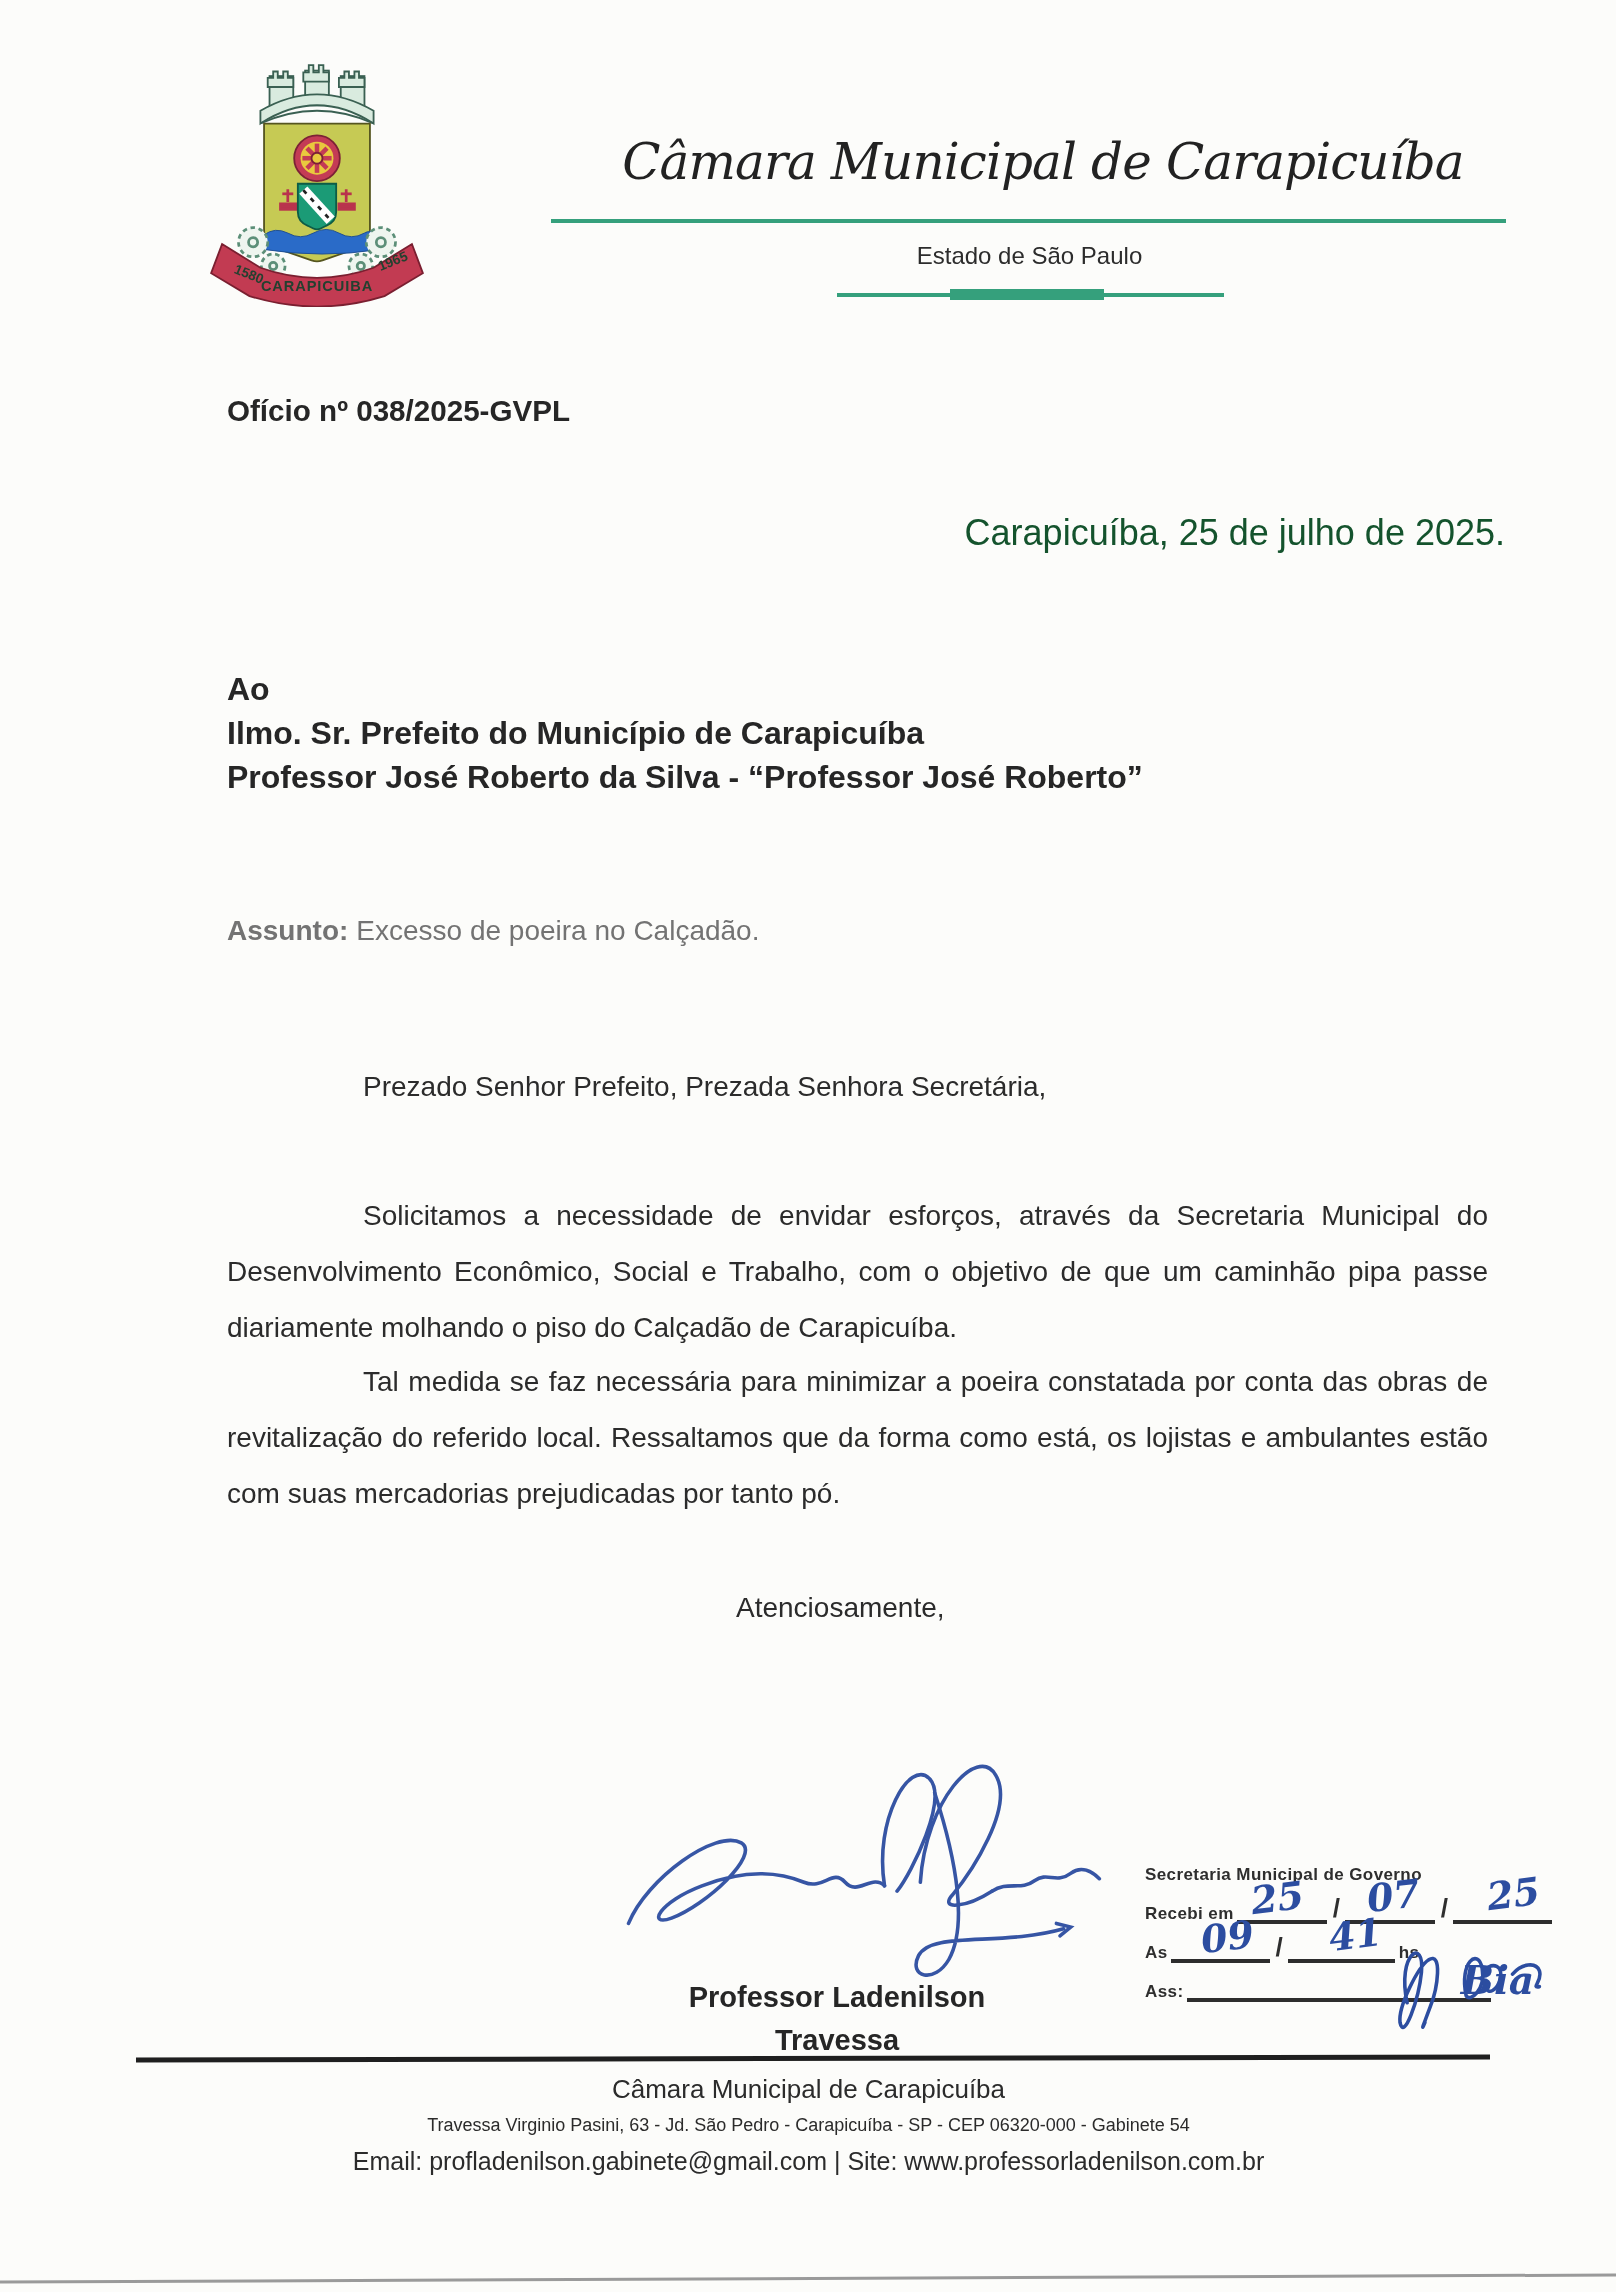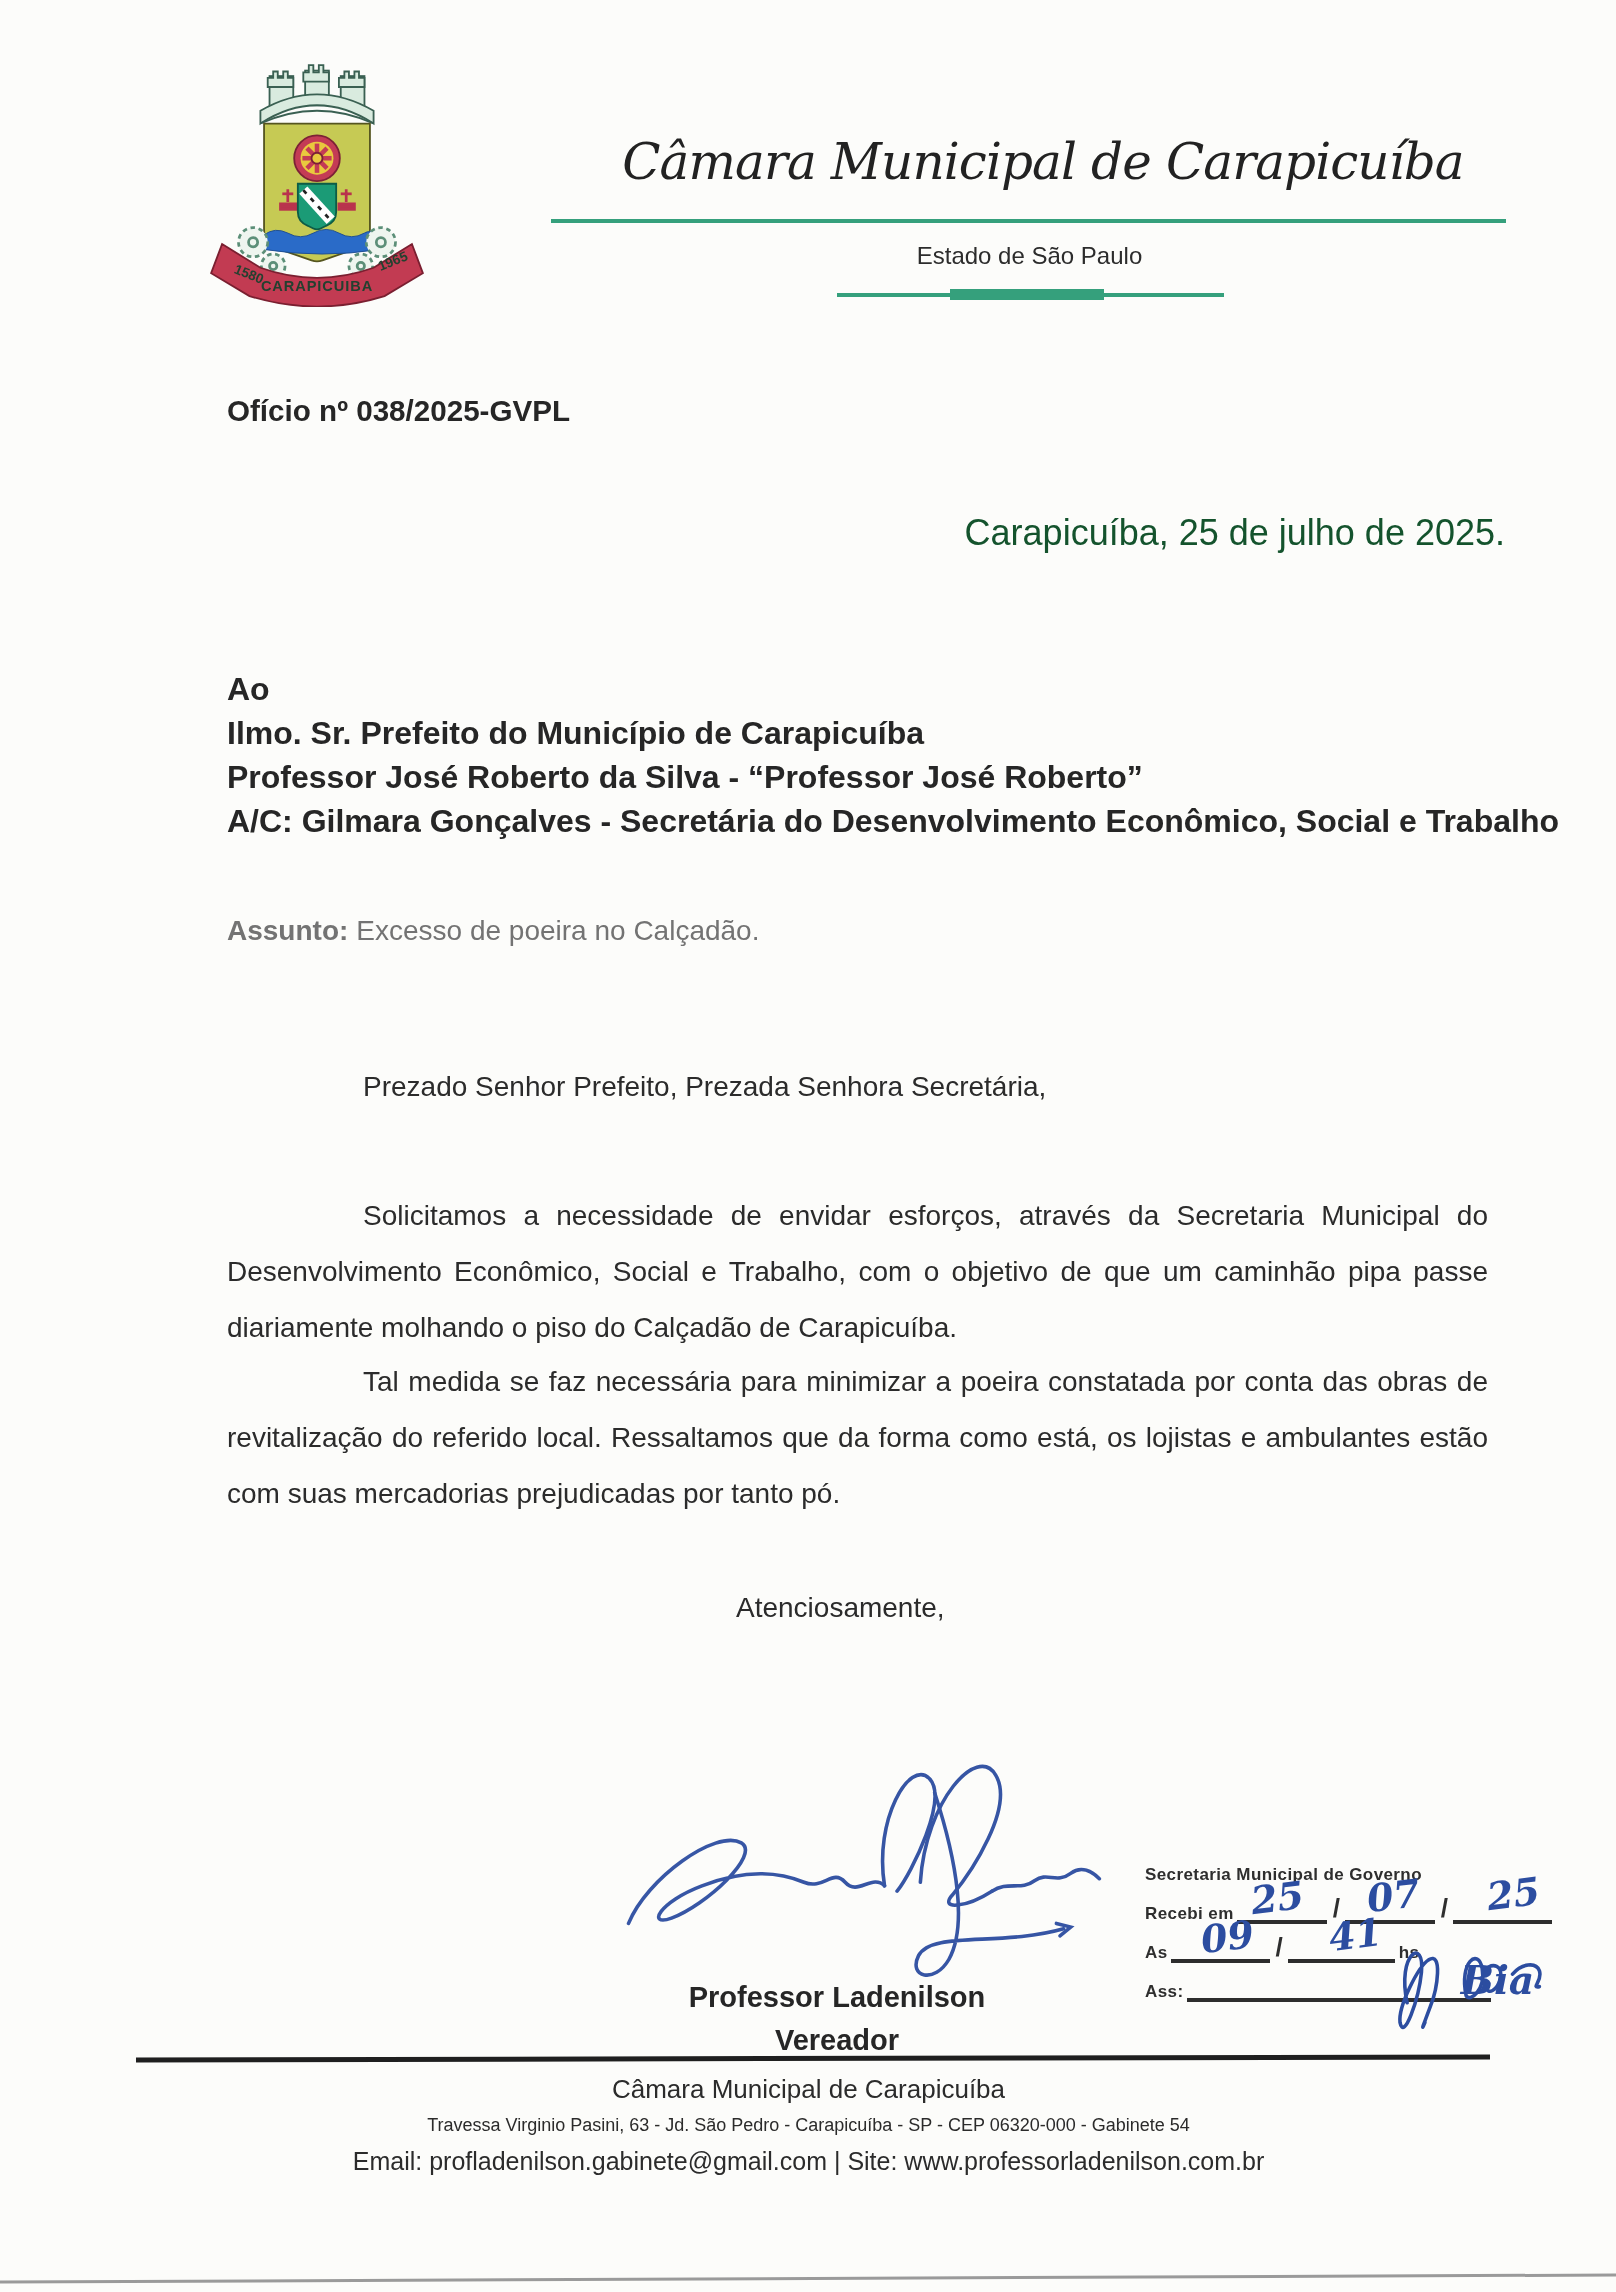--- a/index.html
+++ b/index.html
@@ -146,21 +146,20 @@
   </div>
 
   <div class="abs reference">Ofício nº 038/2025-GVPL</div>
 
   <div class="abs dateline">Carapicuíba, 25 de julho de 2025.</div>
 
   <div class="abs recipient">
     <div>Ao</div>
     <div>Ilmo. Sr. Prefeito do Município de Carapicuíba</div>
     <div>Professor José Roberto da Silva - “Professor José Roberto”</div>
-    <div>A/C: Gilmara Gonçalves - Secretária do Desenvolvimento Econômico, Social e Trabalho</div>
   </div>
 
   <div class="abs subject">
     <span class="lbl">Assunto:</span><span class="txt">Excesso de poeira no Calçadão.</span>
   </div>
 
   <div class="abs greeting">Prezado Senhor Prefeito, Prezada Senhora Secretária,</div>
 
   <div class="abs para p1">Solicitamos a necessidade de envidar esforços, através da Secretaria Municipal do Desenvolvimento Econômico, Social e Trabalho, com o objetivo de que um caminhão pipa passe diariamente molhando o piso do Calçadão de Carapicuíba.</div>
   <div class="abs para p2">Tal medida se faz necessária para minimizar a poeira constatada por conta das obras de revitalização do referido local. Ressaltamos que da forma como está, os lojistas e ambulantes estão com suas mercadorias prejudicadas por tanto pó.</div>
@@ -174,21 +173,21 @@
         <path d="M300,166 C288,92 328,24 350,46 C372,68 330,152 314,172"></path>
         <path d="M340,162 C346,70 404,8 424,42 C446,78 396,152 376,176 C360,194 392,190 420,172"></path>
         <path d="M420,172 C438,160 452,172 468,160 C482,150 492,164 508,152 C520,143 532,150 540,158"></path>
         <path d="M356,62 C382,142 392,212 372,248 C356,276 326,268 338,244 C352,216 430,234 500,214"></path>
         <path d="M492,208 L508,212 L496,222"></path>
       </g>
     </svg>
   </div>
 
   <div class="abs sig-name">Professor Ladenilson</div>
-  <div class="abs sig-role">Vereador</div>
+  <div class="abs sig-role">Travessa</div>
 
   <div class="abs stamp">
     <div class="row">
       <span class="st-label">Secretaria Municipal de Governo</span>
     </div>
     <div class="row">
       <span class="st-label">Recebi em</span>
       <span class="slot" style="width:90px;"></span>
       <span class="sep">/</span>
       <span class="slot" style="width:90px;"></span>

